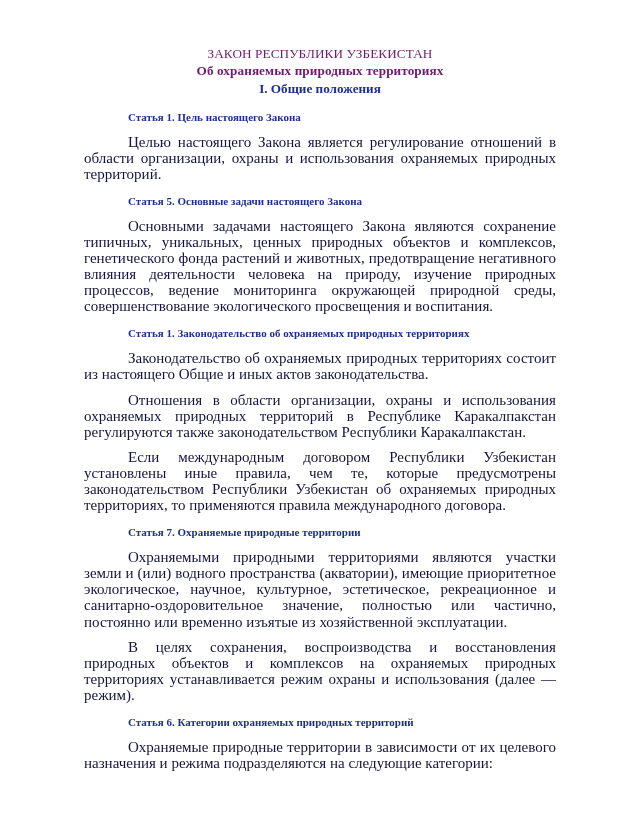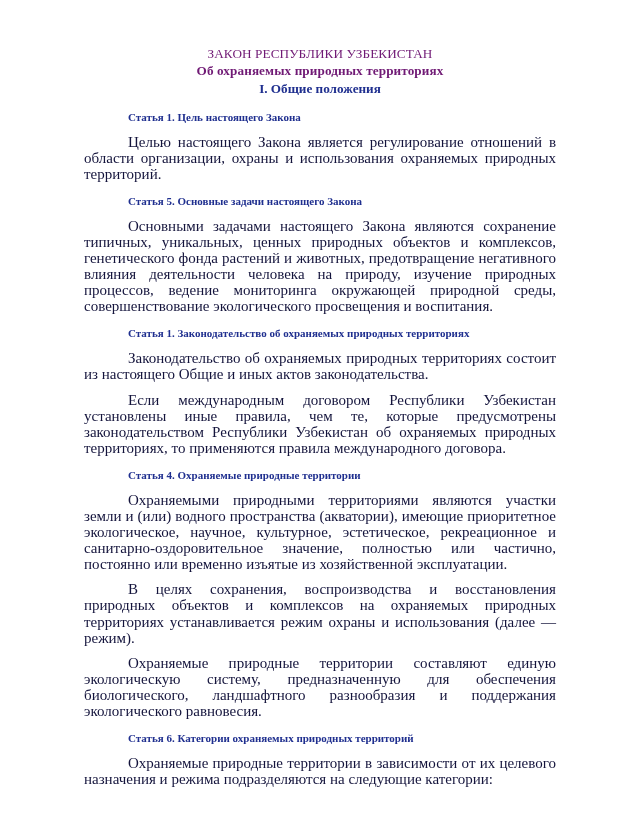--- a/index.html
+++ b/index.html
@@ -82,28 +82,28 @@
   </div>
 
   <div>
     <div class="article-heading">Статья 5. Основные задачи настоящего Закона</div>
     <p class="body-par tight">Основными задачами настоящего Закона являются сохранение типичных, уникальных, ценных природных объектов и комплексов, генетического фонда растений и животных, предотвращение негативного влияния деятельности человека на природу, изучение природных процессов, ведение мониторинга окружающей природной среды, совершенствование экологического просвещения и воспитания.</p>
   </div>
 
   <div>
     <div class="article-heading">Статья 1. Законодательство об охраняемых природных территориях</div>
     <p class="body-par tight">Законодательство об охраняемых природных территориях состоит из настоящего Общие и иных актов законодательства.</p>
+    <p class="body-par">Отношения в области организации, охраны и использования охраняемых природных территорий в Республике Каракалпакстан регулируются также законодательством Республики Каракалпакстан.</p>
     <p class="body-par">Если международным договором Республики Узбекистан установлены иные правила, чем те, которые предусмотрены законодательством Республики Узбекистан об охраняемых природных территориях, то применяются правила международного договора.</p>
   </div>
 
   <div>
-    <div class="article-heading">Статья 4. Охраняемые природные территории</div>
+    <div class="article-heading">Статья 7. Охраняемые природные территории</div>
     <p class="body-par tight">Охраняемыми природными территориями являются участки земли и (или) водного пространства (акватории), имеющие приоритетное экологическое, научное, культурное, эстетическое, рекреационное и санитарно-оздоровительное значение, полностью или частично, постоянно или временно изъятые из хозяйственной эксплуатации.</p>
     <p class="body-par">В целях сохранения, воспроизводства и восстановления природных объектов и комплексов на охраняемых природных территориях устанавливается режим охраны и использования (далее — режим).</p>
-    <p class="body-par">Охраняемые природные территории составляют единую экологическую систему, предназначенную для обеспечения биологического, ландшафтного разнообразия и поддержания экологического равновесия.</p>
   </div>
 
   <div>
     <div class="article-heading">Статья 6. Категории охраняемых природных территорий</div>
     <p class="body-par tight">Охраняемые природные территории в зависимости от их целевого назначения и режима подразделяются на следующие категории:</p>
   </div>
 
 </div>
 
 </body></html>

